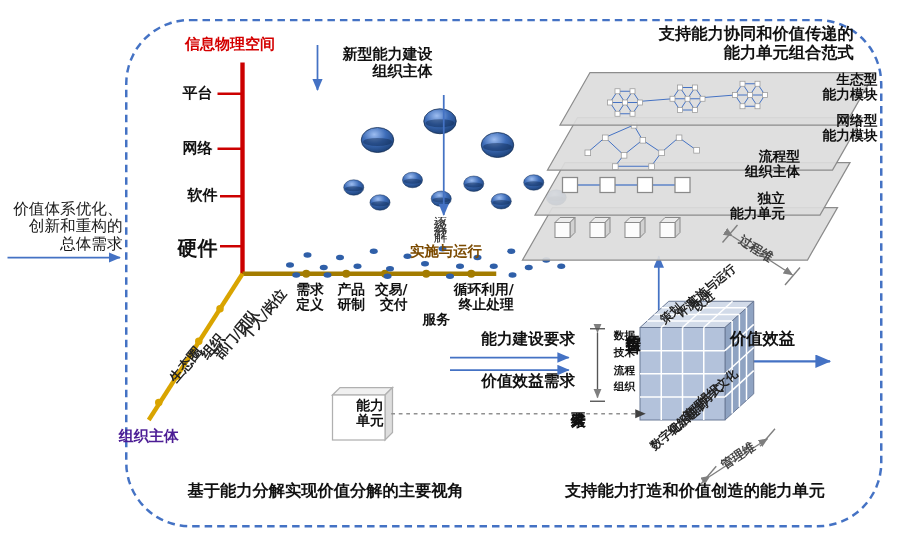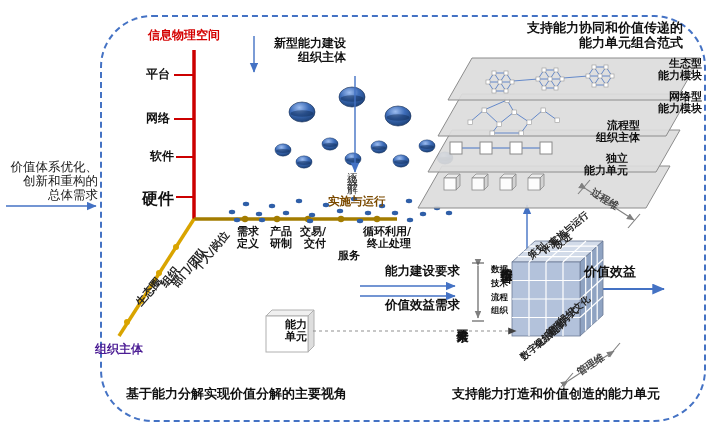--- a/index.html
+++ b/index.html
@@ -279,21 +279,21 @@
 
   <div class="lbl gold" style="left:95px;top:331px;width:56px;font-size:12px;text-align:left;">组织主体</div>
   <div class="rot" style="left:138px;top:297px;font-size:11px;transform:rotate(-50deg);">生态圈</div>
   <div class="rot" style="left:163px;top:278px;font-size:11px;transform:rotate(-50deg);">组织</div>
   <div class="rot" style="left:174px;top:278px;font-size:11px;transform:rotate(-50deg);">部门/团队</div>
   <div class="rot" style="left:196px;top:262px;font-size:11px;transform:rotate(-50deg);">个人/岗位</div>
 
   <div class="lbl" style="left:260px;top:37px;width:86px;font-size:12px;">新型能力建设
 组织主体</div>
   <div class="lbl v" style="left:345px;top:84px;height:95px;font-size:11px;color:#333;letter-spacing:4px;font-weight:normal;">逐级分解</div>
-  <div class="lbl" style="left:126px;top:387px;width:280px;font-size:13px;text-align:left;">基于能力分解实现价值分解的主要视角</div>
+  <div class="lbl" style="left:150px;top:387px;width:280px;font-size:13px;text-align:left;">基于能力分解实现价值分解的主要视角</div>
 
   <div class="lbl" style="left:455px;top:21px;width:228px;font-size:13px;">支持能力协同和价值传递的
 能力单元组合范式</div>
   <div class="lbl" style="left:640px;top:58px;width:62px;font-size:11px;">生态型
 能力模块</div>
   <div class="lbl" style="left:640px;top:91px;width:62px;font-size:11px;">网络型
 能力模块</div>
   <div class="lbl" style="left:578px;top:120px;width:62px;font-size:11px;">流程型
 组织主体</div>
   <div class="lbl" style="left:566px;top:153px;width:62px;font-size:11px;">独立

